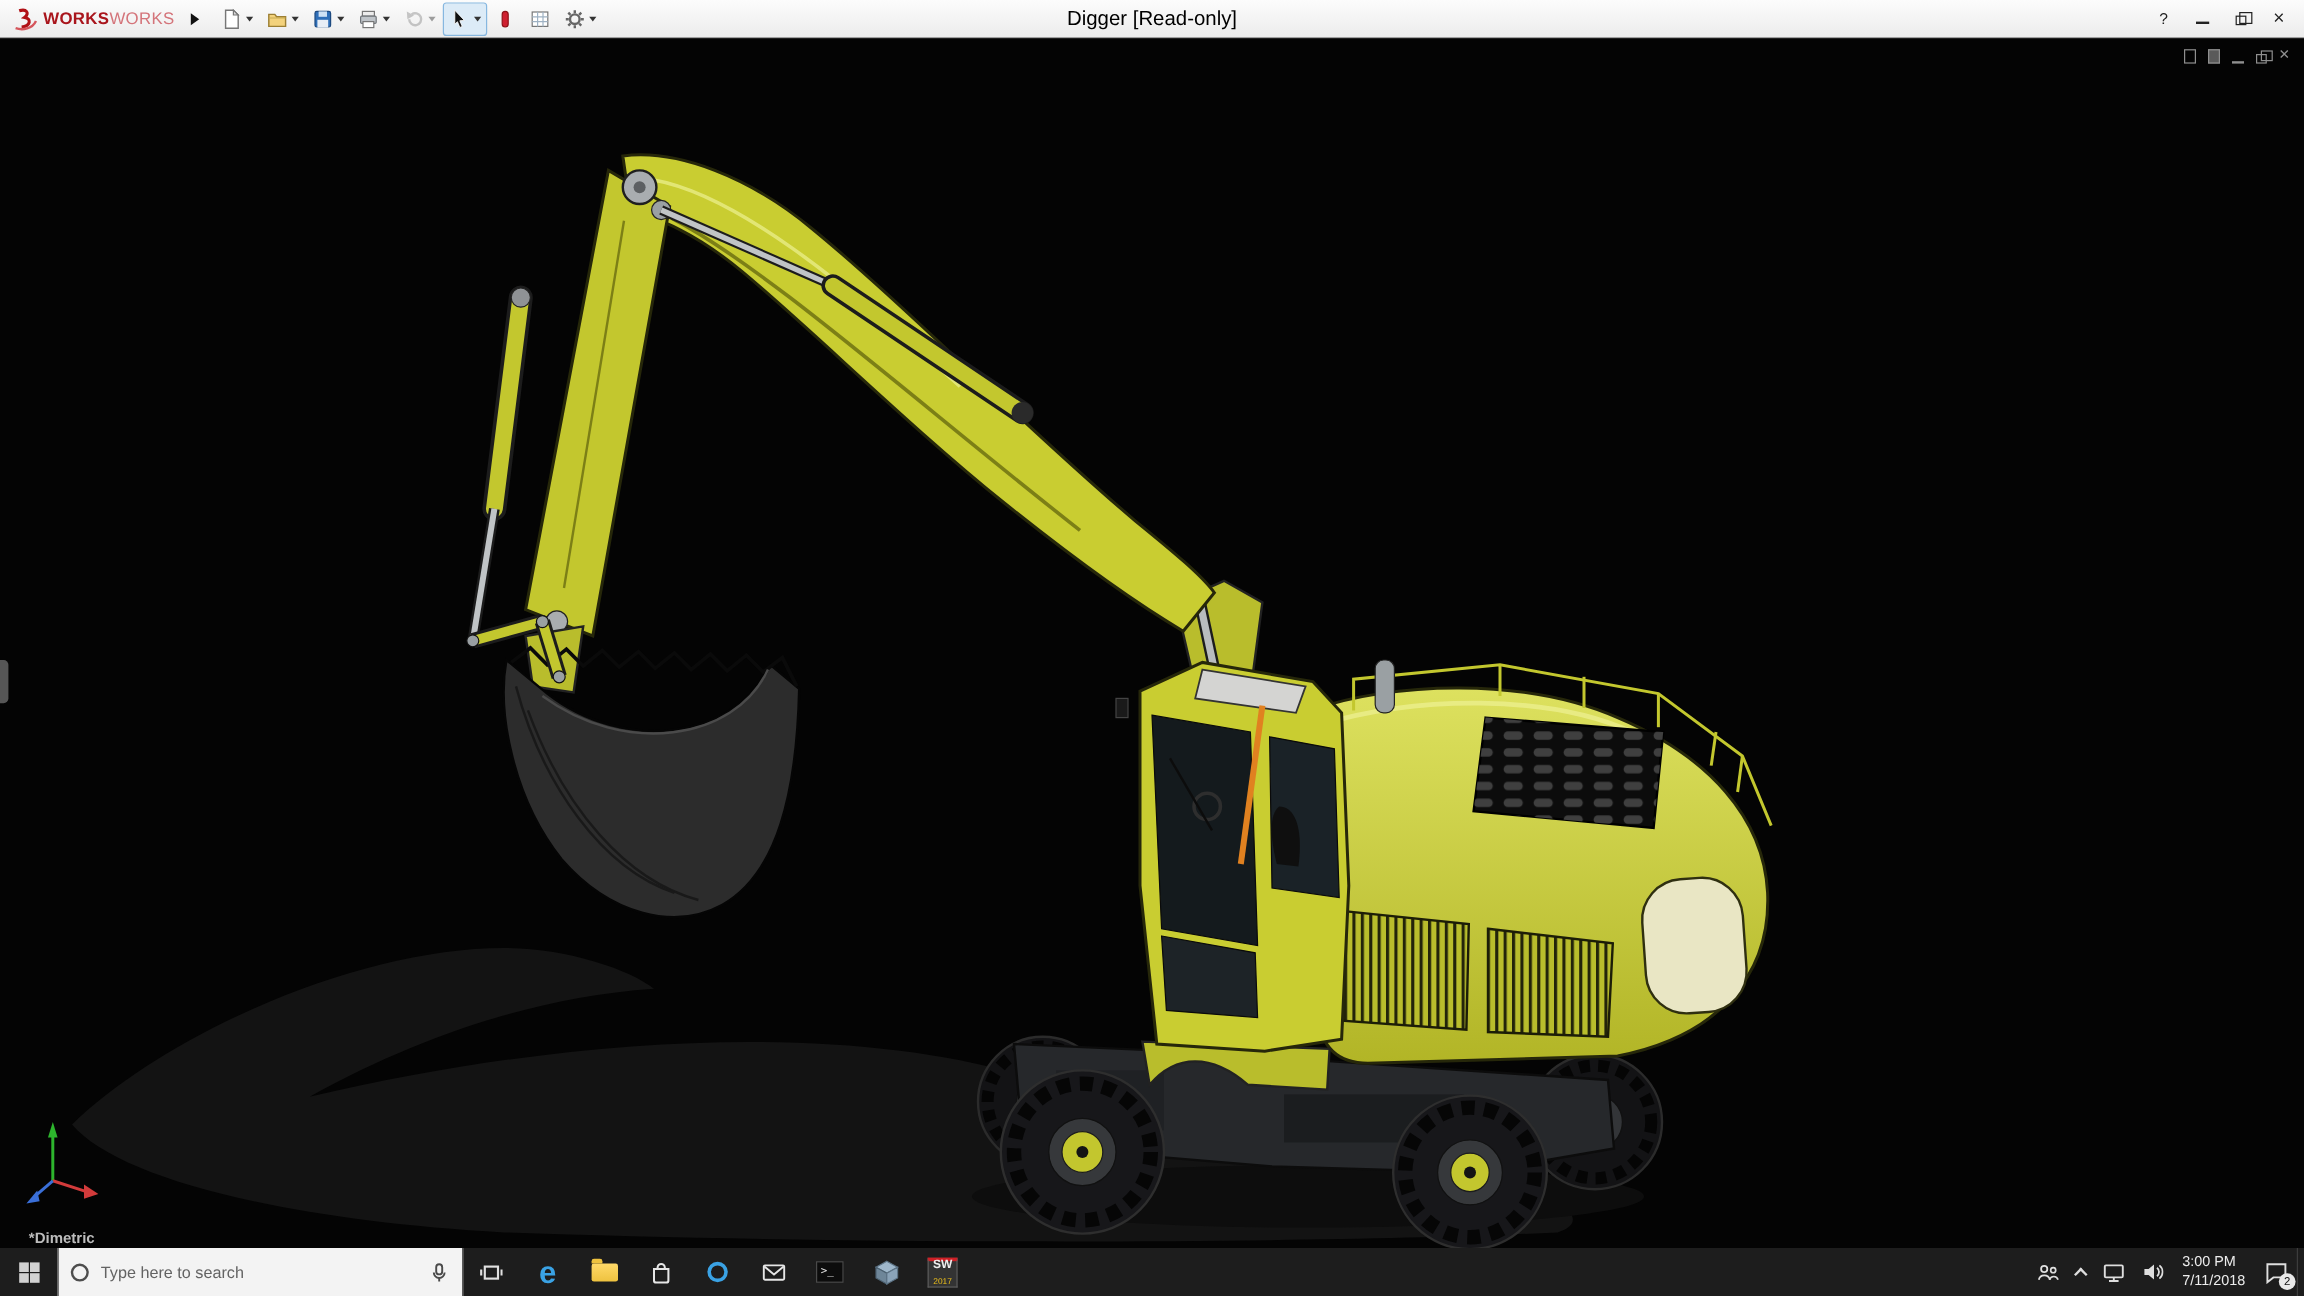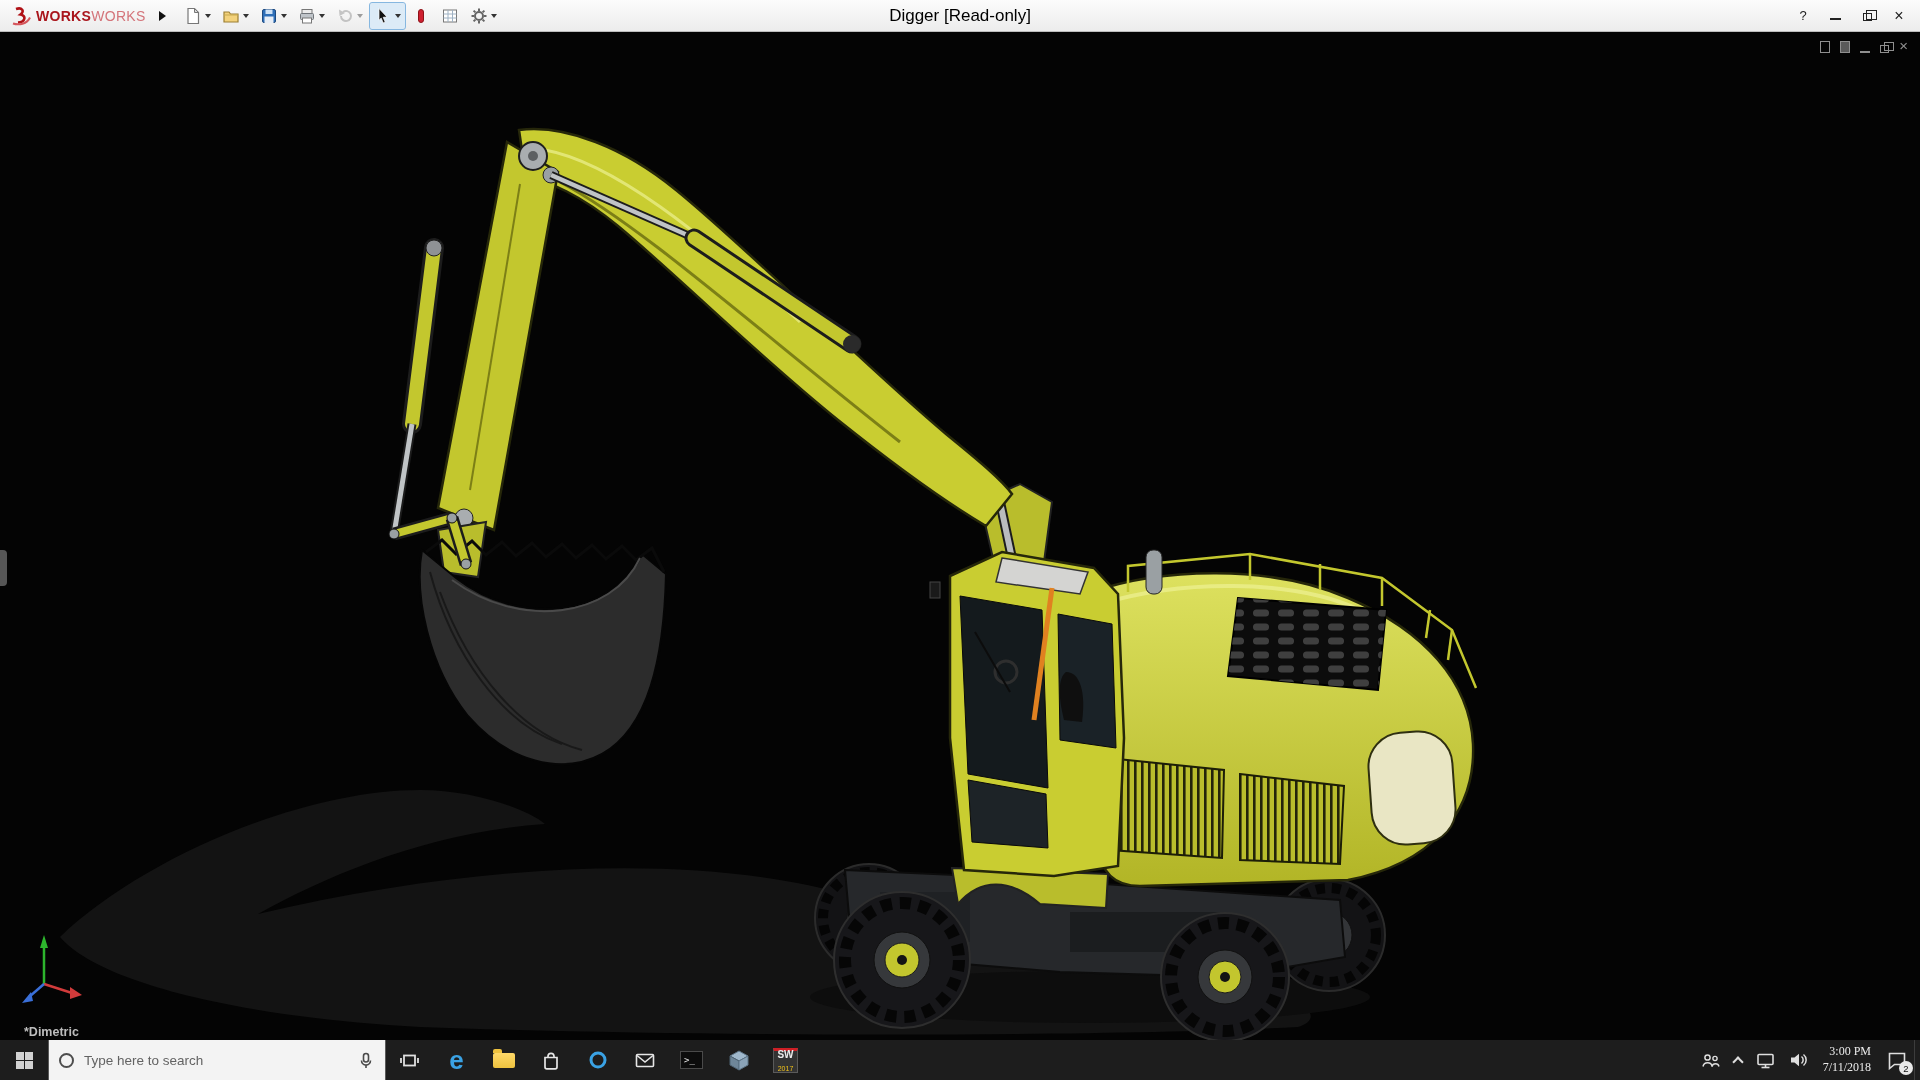--- a/index.html
+++ b/index.html
@@ -76,22 +76,22 @@
          display:flex; align-items:center; padding-left:3px; }
   .cmd span { color:#e8e8e8; font-size:9px; font-family:"DejaVu Sans Mono", monospace; line-height:1; }
   .sw-ic { width:25px; height:25px; background:#333; border:1px solid #5a5a5a; border-top:3px solid #cf1f25;
            display:flex; flex-direction:column; align-items:center; justify-content:center; gap:5px; }
   .sw-top { color:#ededed; font-weight:bold; font-size:10px; line-height:1; }
   .sw-year { color:#f0c21a; font-size:7px; line-height:1; }
   .tray { margin-left:auto; display:flex; align-items:stretch; }
   .tray-btn { padding:0 7px; display:flex; align-items:center; justify-content:center; cursor:pointer; }
   .chev { width:8px; height:8px; border-left:2px solid #dedede; border-top:2px solid #dedede;
           transform:rotate(45deg); margin-top:4px; }
-  .clock { display:flex; flex-direction:column; align-items:flex-end; justify-content:center;
-           color:#ececec; font-size:12px; line-height:1.3; padding:0 9px;font-family:Liberation Serif, serif; }
+  .clock { display:flex; flex-direction:column; align-items:flex-start; justify-content:center;
+           color:#ececec; font-size:12px; line-height:1.3; padding:0 9px; }
   .action { position:relative; }
   .badge { position:absolute; right:1px; bottom:5px; min-width:14px; height:14px; border-radius:50%;
            background:#e8e8e8; color:#111; font-size:9.5px; display:flex; align-items:center;
            justify-content:center; padding:0 2px; }
   .show-desktop { width:6px; border-left:1px solid #3c3c3c; cursor:pointer; }
 </style>
 </head>
 <body>
 
 <div class="titlebar">

